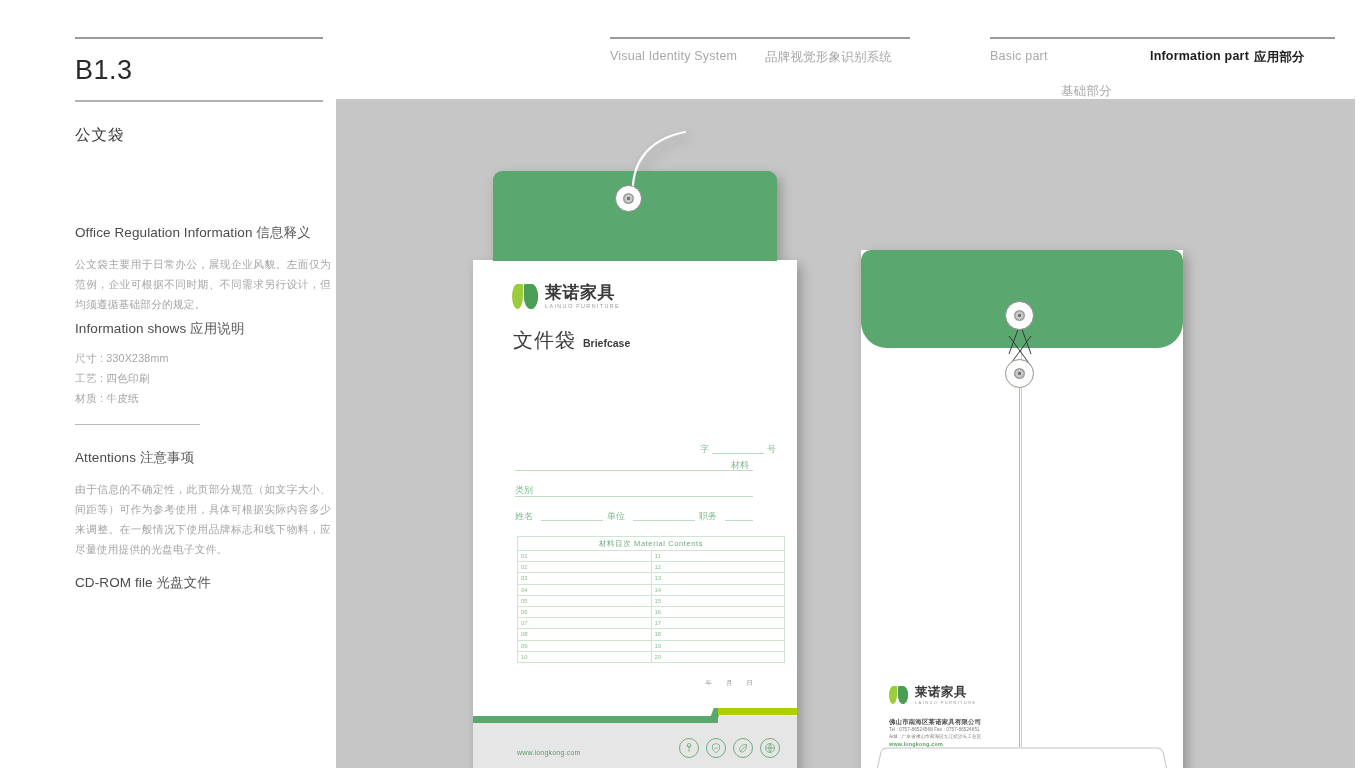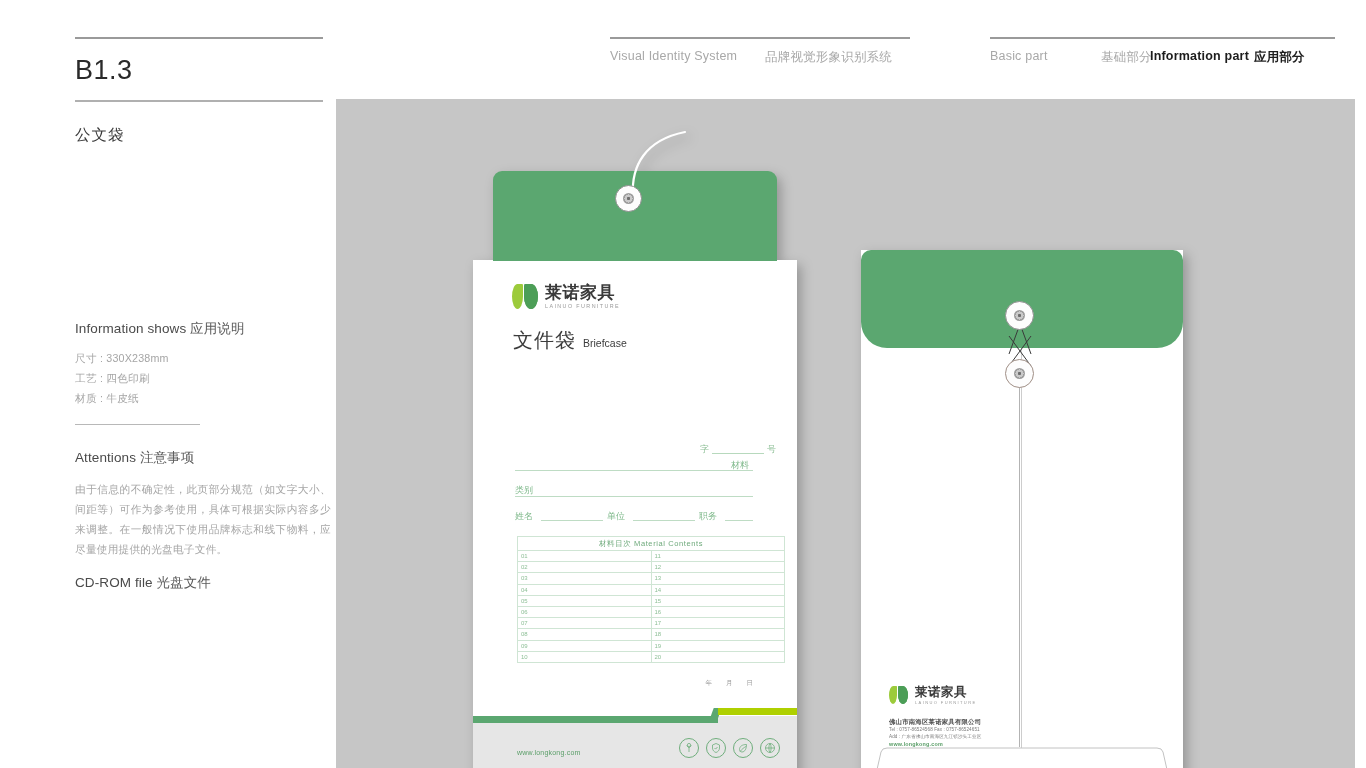--- a/index.html
+++ b/index.html
@@ -14,21 +14,21 @@
   
   .hdr-rule { position: absolute; height: 2px; background: #9a9a9a; }
   #rule-left   { left: 75px;  top: 37px; width: 248px; }
   #rule-mid    { left: 610px; top: 37px; width: 300px; }
   #rule-right  { left: 990px; top: 37px; width: 345px; }
 
   .hdr-text { position: absolute; top: 49px; font-size: 12.5px; color: #a8a8a8; letter-spacing: .2px; white-space: nowrap; }
   #hdr-vis  { left: 610px; }
   #hdr-vis-cn { left: 765px; }
   #hdr-basic { left: 990px; }
-  #hdr-basic-cn { left: 1101px; }
+  #hdr-basic-cn { left: 1061px; margin-top: 34px; }
   #hdr-app  { left: 1150px; color: #1d1d1d; font-weight: bold; }
   #hdr-app-cn { left: 1254px; color: #1d1d1d; font-weight: bold; }
 
   
   #code-no { position: absolute; left: 75px; top: 55px; font-size: 27px; color: #2a2a2a; letter-spacing: .5px; }
   #rule-under-code { position: absolute; left: 75px; top: 100px; width: 248px; height: 1.5px; background: #b0b0b0; }
   #sec-title { position: absolute; left: 75px; top: 125px; font-size: 15.5px; color: #3a3a3a; letter-spacing: 1px; }
 
   .blk { position: absolute; left: 75px; width: 256px; }
   .blk h3 { font-size: 13.5px; font-weight: normal; color: #4a4a4a; letter-spacing: .1px; margin-bottom: 12px; }
@@ -81,21 +81,21 @@
   .leaf-l { left: 0; width: 42%; background: #9CCB3B; border-radius: 50% 6% 50% 50% / 50% 6% 50% 50%; }
   .leaf-r { right: 0; width: 52%; background: #4C9E57; border-radius: 50%; }
   .leaf-r::after { content:""; position:absolute; left:0; top:0; width:100%; height:100%;
                    background:#4C9E57; border-radius: 6% 50% 50% 50% / 6% 50% 50% 50%; }
   .logo-txt { display: flex; flex-direction: column; line-height: 1; }
   .logo-cn { font-weight: bold; color: #3a3a3a; letter-spacing: .5px; }
   .logo-en { color: #9a9a9a; letter-spacing: 1.4px; }
 
   #front-title { left: 40px; top: 156px; display: flex; align-items: baseline; gap: 7px; }
   #front-title .t-cn { font-size: 20px; color: #3c3c3c; letter-spacing: 1px; }
-  #front-title .t-en { font-size: 10.5px; color: #3c3c3c; font-weight: normal; }
+  #front-title .t-en { font-size: 10.5px; color: #3c3c3c; font-weight: bold; }
 
   #ziHao { left: 227px; top: 272px; width: 76px; display: flex; align-items: flex-end; justify-content: space-between;
            font-size: 9px; color: #8dbf96; }
   #ziHao .ln { flex: 1; margin: 0 3px 2px; border-bottom: 1px solid #b7d9bd; }
 
   
   .fline { position: absolute; border-bottom: 1px solid #bedcc4; }
   .flabel { position: absolute; font-size: 9px; color: #7fb98b; }
   #fl-1 { left: 42px; top: 299px; width: 238px; }
   #lb-cailiao { left: 258px; top: 288px; }
@@ -155,20 +155,27 @@
   <div class="hdr-text" id="hdr-vis-cn">品牌视觉形象识别系统</div>
   <div class="hdr-text" id="hdr-basic">Basic part</div>
   <div class="hdr-text" id="hdr-basic-cn">基础部分</div>
   <div class="hdr-text" id="hdr-app">Information part</div>
   <div class="hdr-text" id="hdr-app-cn">应用部分</div>
 
   <div id="code-no">B1.3</div>
   <div id="rule-under-code"></div>
   <div id="sec-title">公文袋</div>
 
+  <div class="blk" id="blk-office">
+    <h3>
+      <span>Office Regulation Information</span>
+      <span class="cn">信息释义</span>
+    </h3>
+    <p>公文袋主要用于日常办公，展现企业风貌。左面仅为范例，企业可根据不同时期、不同需求另行设计，但均须遵循基础部分的规定。</p>
+  </div>
 
   <div class="blk" id="blk-app">
     <h3>
       <span>Information shows</span>
       <span class="cn">应用说明</span>
     </h3>
     <div class="spec">尺寸 : 330X238mm</div>
     <div class="spec">工艺 : 四色印刷</div>
     <div class="spec">材质 : 牛皮纸</div>
   </div>

